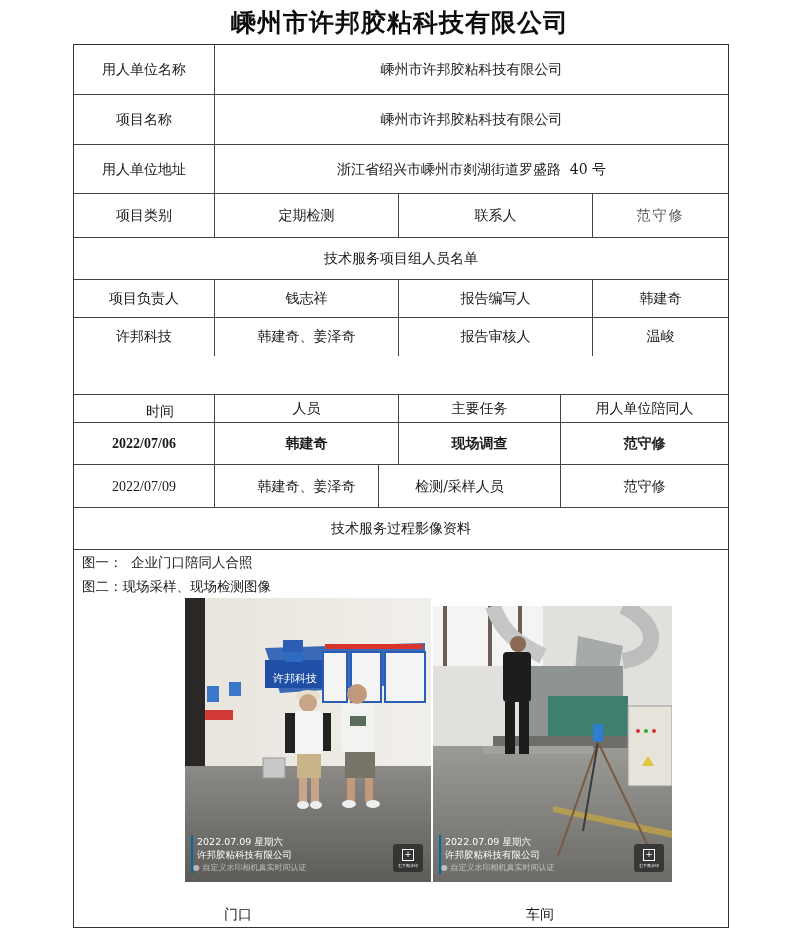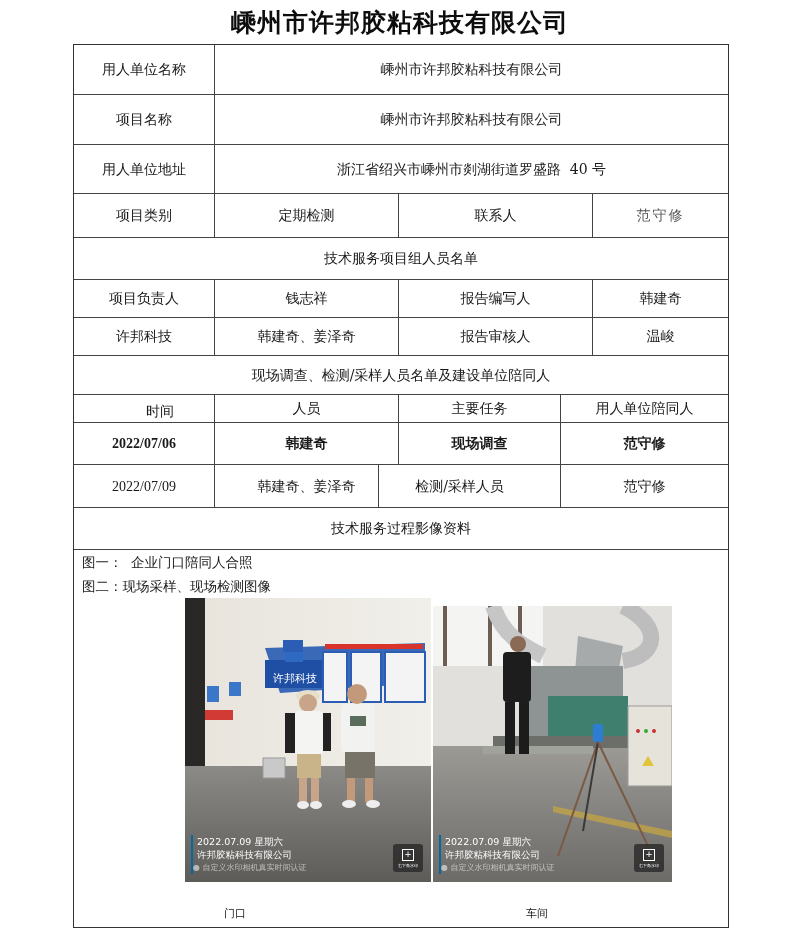--- a/index.html
+++ b/index.html
@@ -34,21 +34,21 @@
     font-size: 9.5px; line-height: 13px; padding-left: 4px; border-left: 2px solid #0369a1;
   }
   .wm .sub { color: rgba(255,255,255,0.55); font-size: 8px; border-left: none; margin-left: -4px; }
   .wm-btn {
     position: absolute; right: 8px; bottom: 10px; width: 30px; height: 28px; border-radius: 3px;
     background: rgba(40,40,40,0.8); color: #fff; font-family: "DejaVu Sans", sans-serif;
     display: flex; flex-direction: column; align-items: center; justify-content: center;
   }
   .wm-btn .plus { width: 10px; height: 10px; border: 1px solid #fff; font-size: 9px; line-height: 9px; text-align: center; }
   .wm-btn .lbl { font-size: 4px; margin-top: 2px; }
-  .photo-label { position: absolute; font-size: 11px; color: #1a1a1a; }
+  .photo-label { position: absolute; font-size: 14px; color: #1a1a1a; }
 </style>
 </head>
 <body>
 
 <div class="title">嵊州市许邦胶粘科技有限公司</div>
 
 <div class="tbl">
 
   <div class="row first" style="top:0;height:49px;">
     <div class="cell" style="left:0;width:140px;">用人单位名称</div>
@@ -83,23 +83,20 @@
     <div class="cell" style="left:518px;right:0;">韩建奇</div>
   </div>
 
   <div class="row" style="top:272px;height:38px;">
     <div class="cell" style="left:0;width:140px;">许邦科技</div>
     <div class="cell" style="left:140px;width:184px;">韩建奇、姜泽奇</div>
     <div class="cell" style="left:324px;width:194px;">报告审核人</div>
     <div class="cell" style="left:518px;right:0;">温峻</div>
   </div>
 
-  <div class="row" style="top:310px;height:39px;">
-    <div class="cell" style="left:0;right:0;">现场调查、检测/采样人员名单及建设单位陪同人</div>
-  </div>
 
   <div class="row" style="top:349px;height:28px;">
     <div class="cell" style="left:16px;width:140px;margin-top:6px;">时间</div>
     <div class="cell" style="left:140px;width:184px;">人员</div>
     <div class="cell" style="left:324px;width:162px;">主要任务</div>
     <div class="cell" style="left:486px;right:0;">用人单位陪同人</div>
   </div>
 
   <div class="row" style="top:377px;height:42px;font-weight:bold;">
     <div class="cell" style="left:0;width:140px;font-family:'Liberation Serif',serif;">2022/07/06</div>

